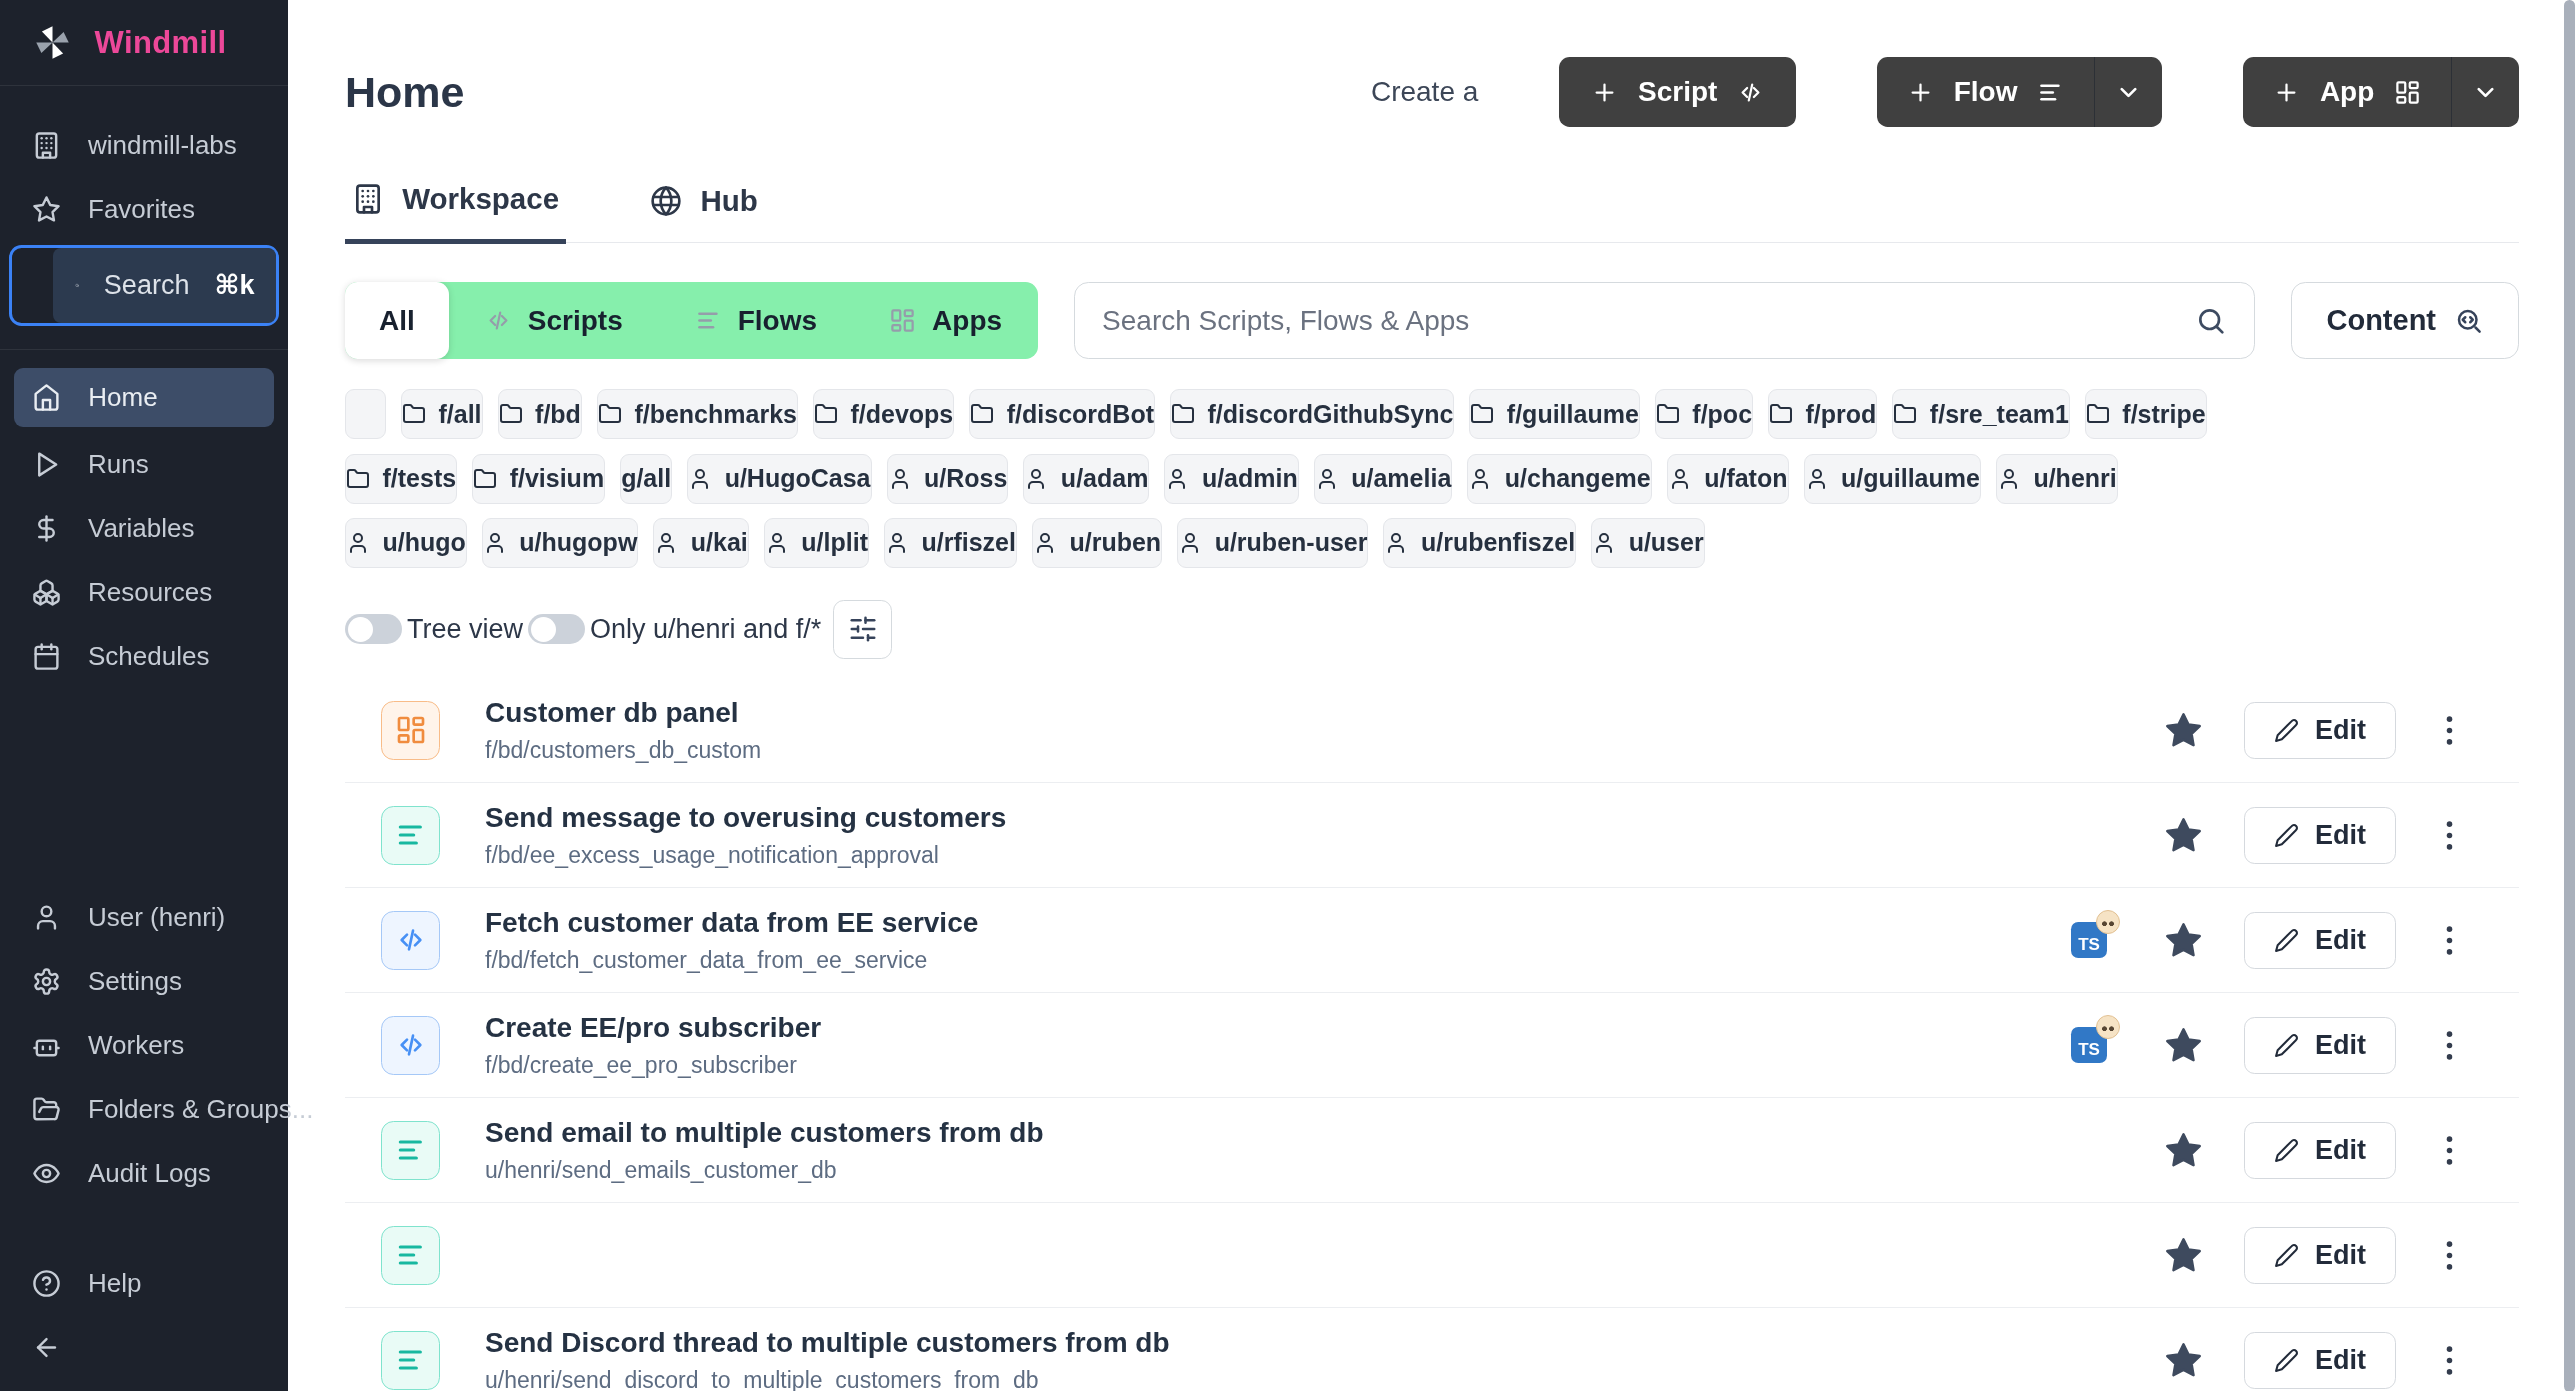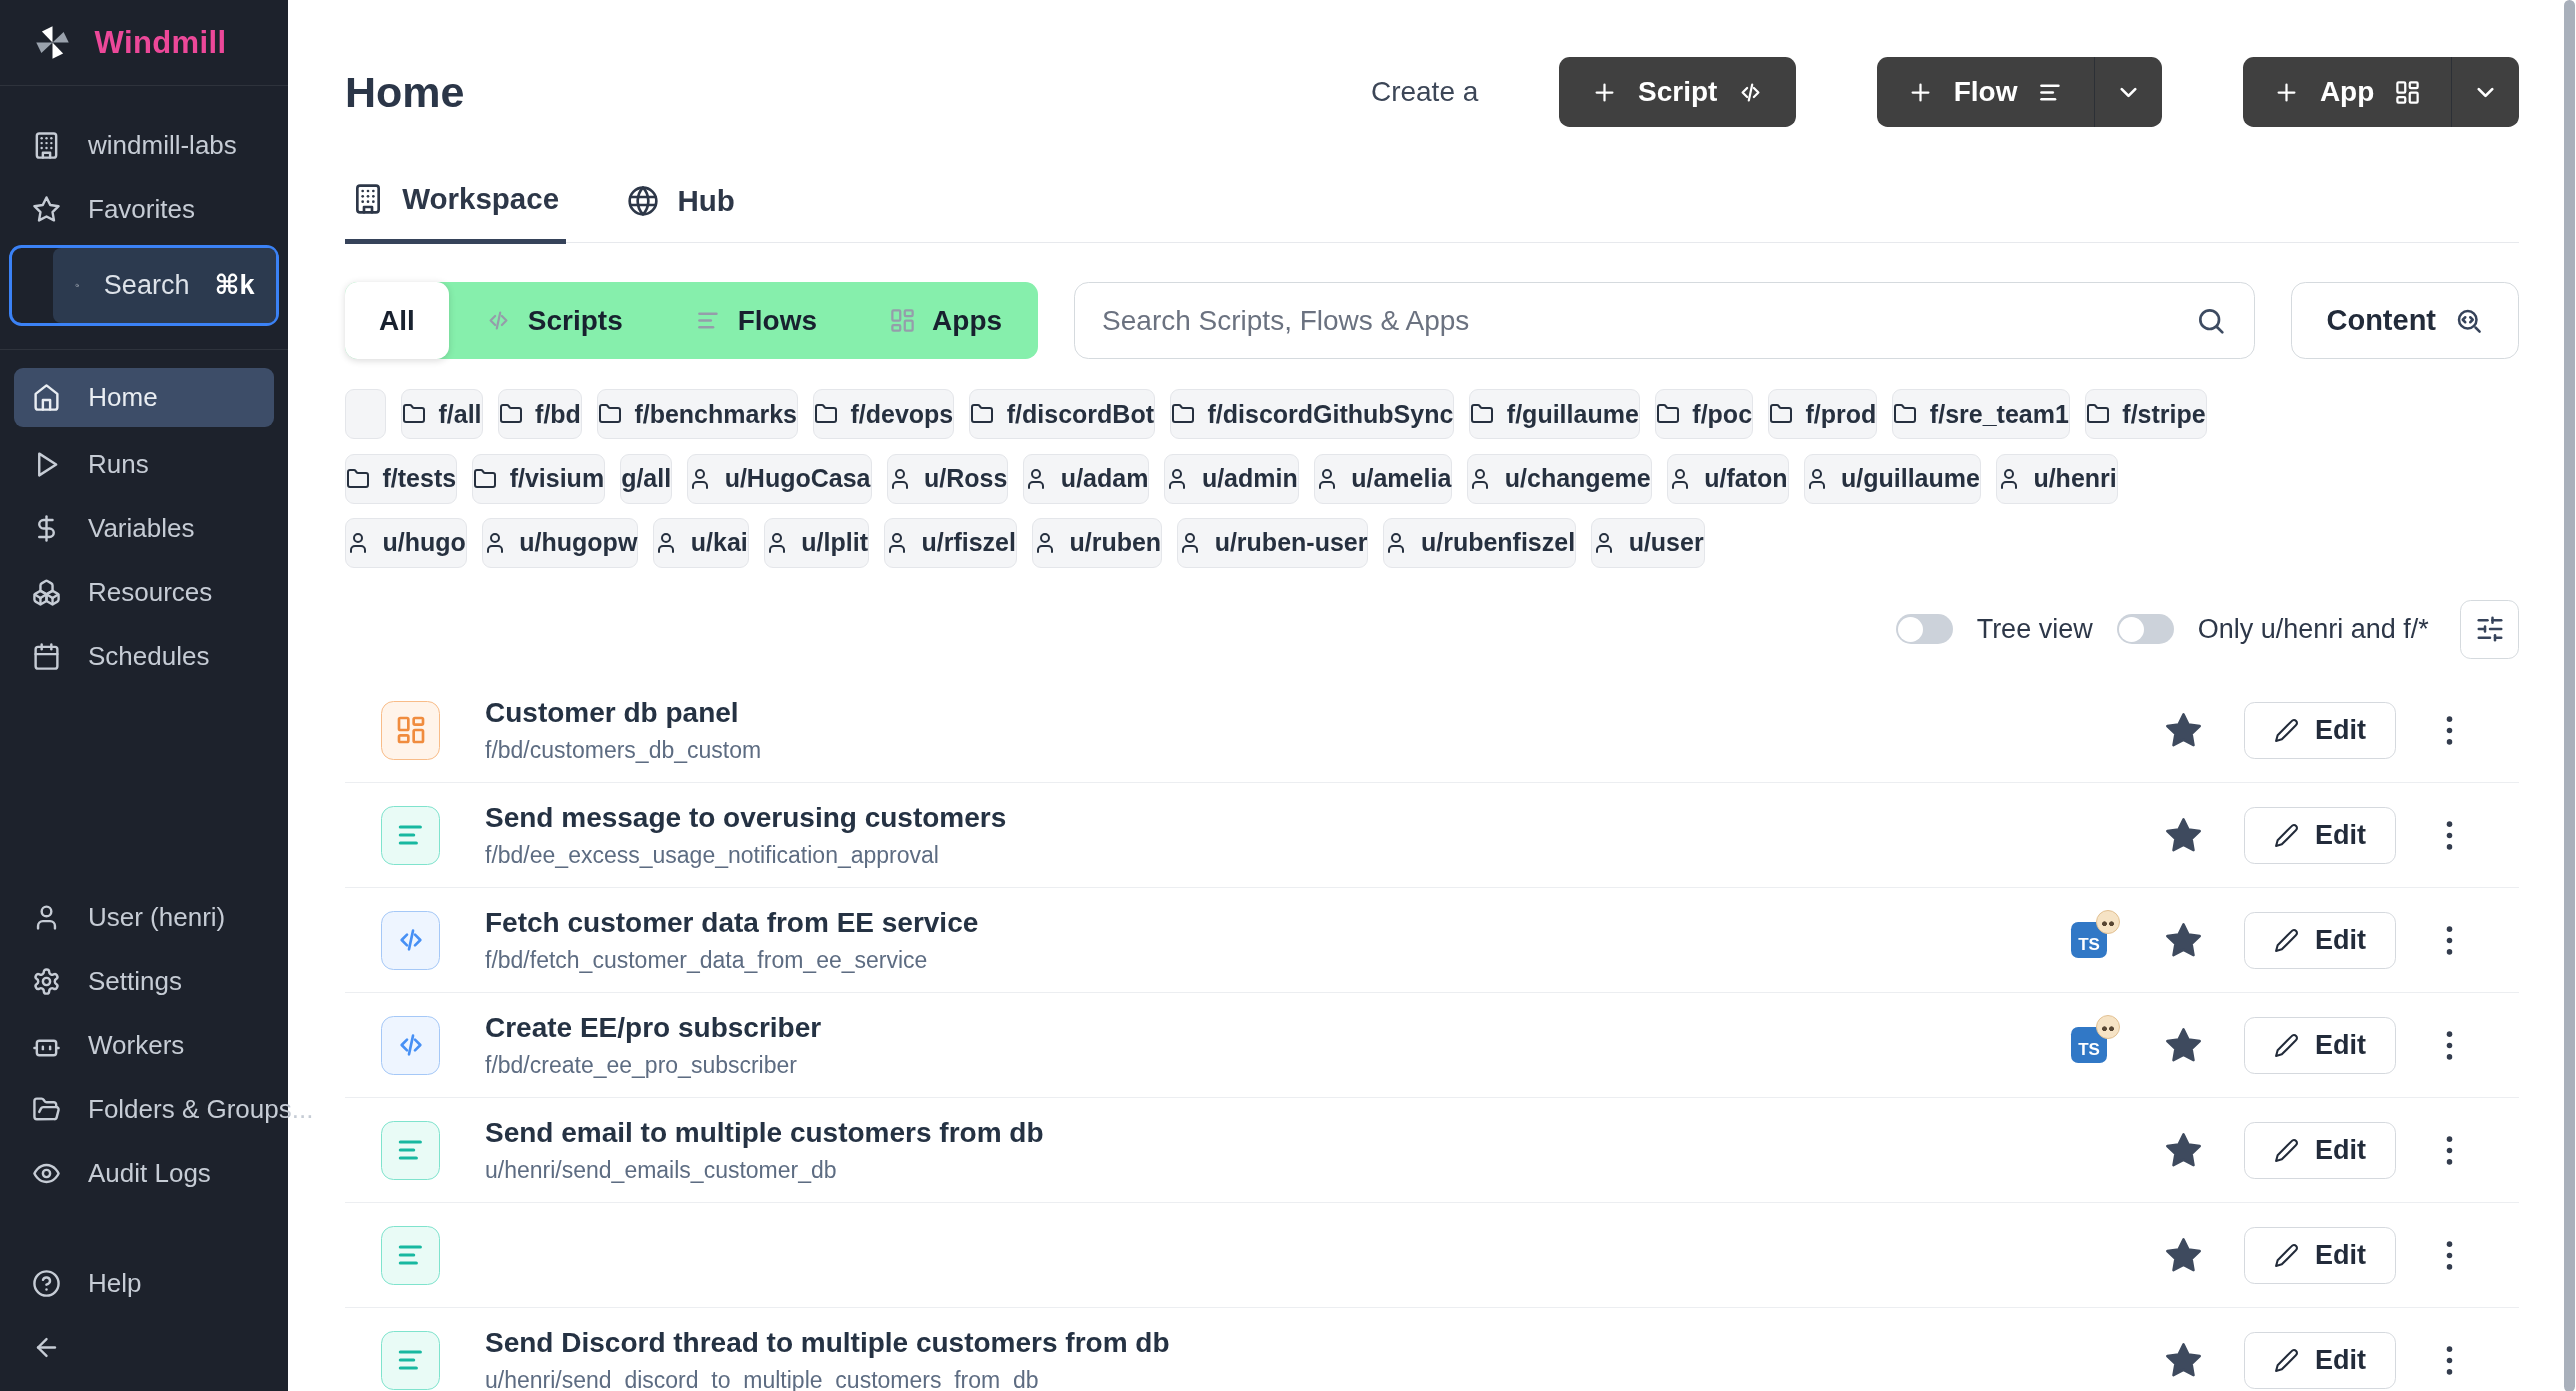--- a/index.html
+++ b/index.html
@@ -60,21 +60,21 @@
     display: flex; align-items: center; gap: 19.7px; padding: 0 30px;
     font-size: 28px; font-weight: 700; cursor: pointer; height: 100%;
   }
   .btn-chev {
     width: 68px; height: 100%; display: flex; align-items: center; justify-content: center;
     border-left: 0.9px solid rgba(20,28,42,.45); cursor: pointer;
   }
   .btn-primary svg, .btn-group svg { width: 27px; height: 27px; }
 
   
-  .tabs { display: flex; gap: 54px; margin-top: 55px; border-bottom: 1.8px solid #e7e9ed; }
+  .tabs { display: flex; gap: 77px; margin-top: 55px; border-bottom: 1.8px solid #e7e9ed; }
   .tab {
     display: flex; align-items: center; gap: 18px; padding: 0 7.2px 23px 7.2px;
     font-size: 29.5px; font-weight: 600; color: #2d3748; cursor: pointer;
   }
   .tab svg { width: 32px; height: 32px; }
   .tab.active { font-weight: 700; border-bottom: 5.4px solid #36435a; margin-bottom: -1.8px; }
 
   
   .filter-row { display: flex; align-items: center; margin-top: 39px; }
   .seg { background: #86efac; border-radius: 12.5px; display: flex; align-items: stretch; height: 77px; flex-shrink: 0; }
@@ -109,21 +109,21 @@
   .chip-row { display: flex; gap: 15px; margin-bottom: 14.3px; }
   .chip {
     display: flex; align-items: center; gap: 12.5px; background: #f4f5f7;
     border: 0.9px solid #e4e6ea; border-radius: 9px; padding: 0 0; height: 50px;
     font-size: 25px; font-weight: 600; color: #26303f; cursor: pointer; white-space: nowrap;
   }
   .chip svg { width: 24px; height: 24px; }
   .chip.empty { width: 41px; padding: 0; }
 
   
-  .view-row { display: flex; justify-content: flex-end; align-items: center; gap: 24px; margin-top: 32px; }
+  .view-row { display: flex; align-items: center; gap: 5px; margin-top: 32px; }
   .toggle { width: 57px; height: 30px; background: #ccd2da; border-radius: 15px; position: relative; cursor: pointer; flex-shrink: 0; }
   .toggle .knob { position: absolute; left: 2.7px; top: 2.7px; width: 25px; height: 25px; background: #ffffff; border-radius: 50%; }
   .toggle-label { font-size: 27px; color: #2d3748; }
   .adv-btn {
     width: 59px; height: 59px; border: 1.8px solid #d5dade; border-radius: 10.7px; background: #fff;
     display: flex; align-items: center; justify-content: center; cursor: pointer; margin-left: 7.2px;
   }
   .adv-btn svg { width: 30px; height: 30px; color: #36435a; }
 
   

